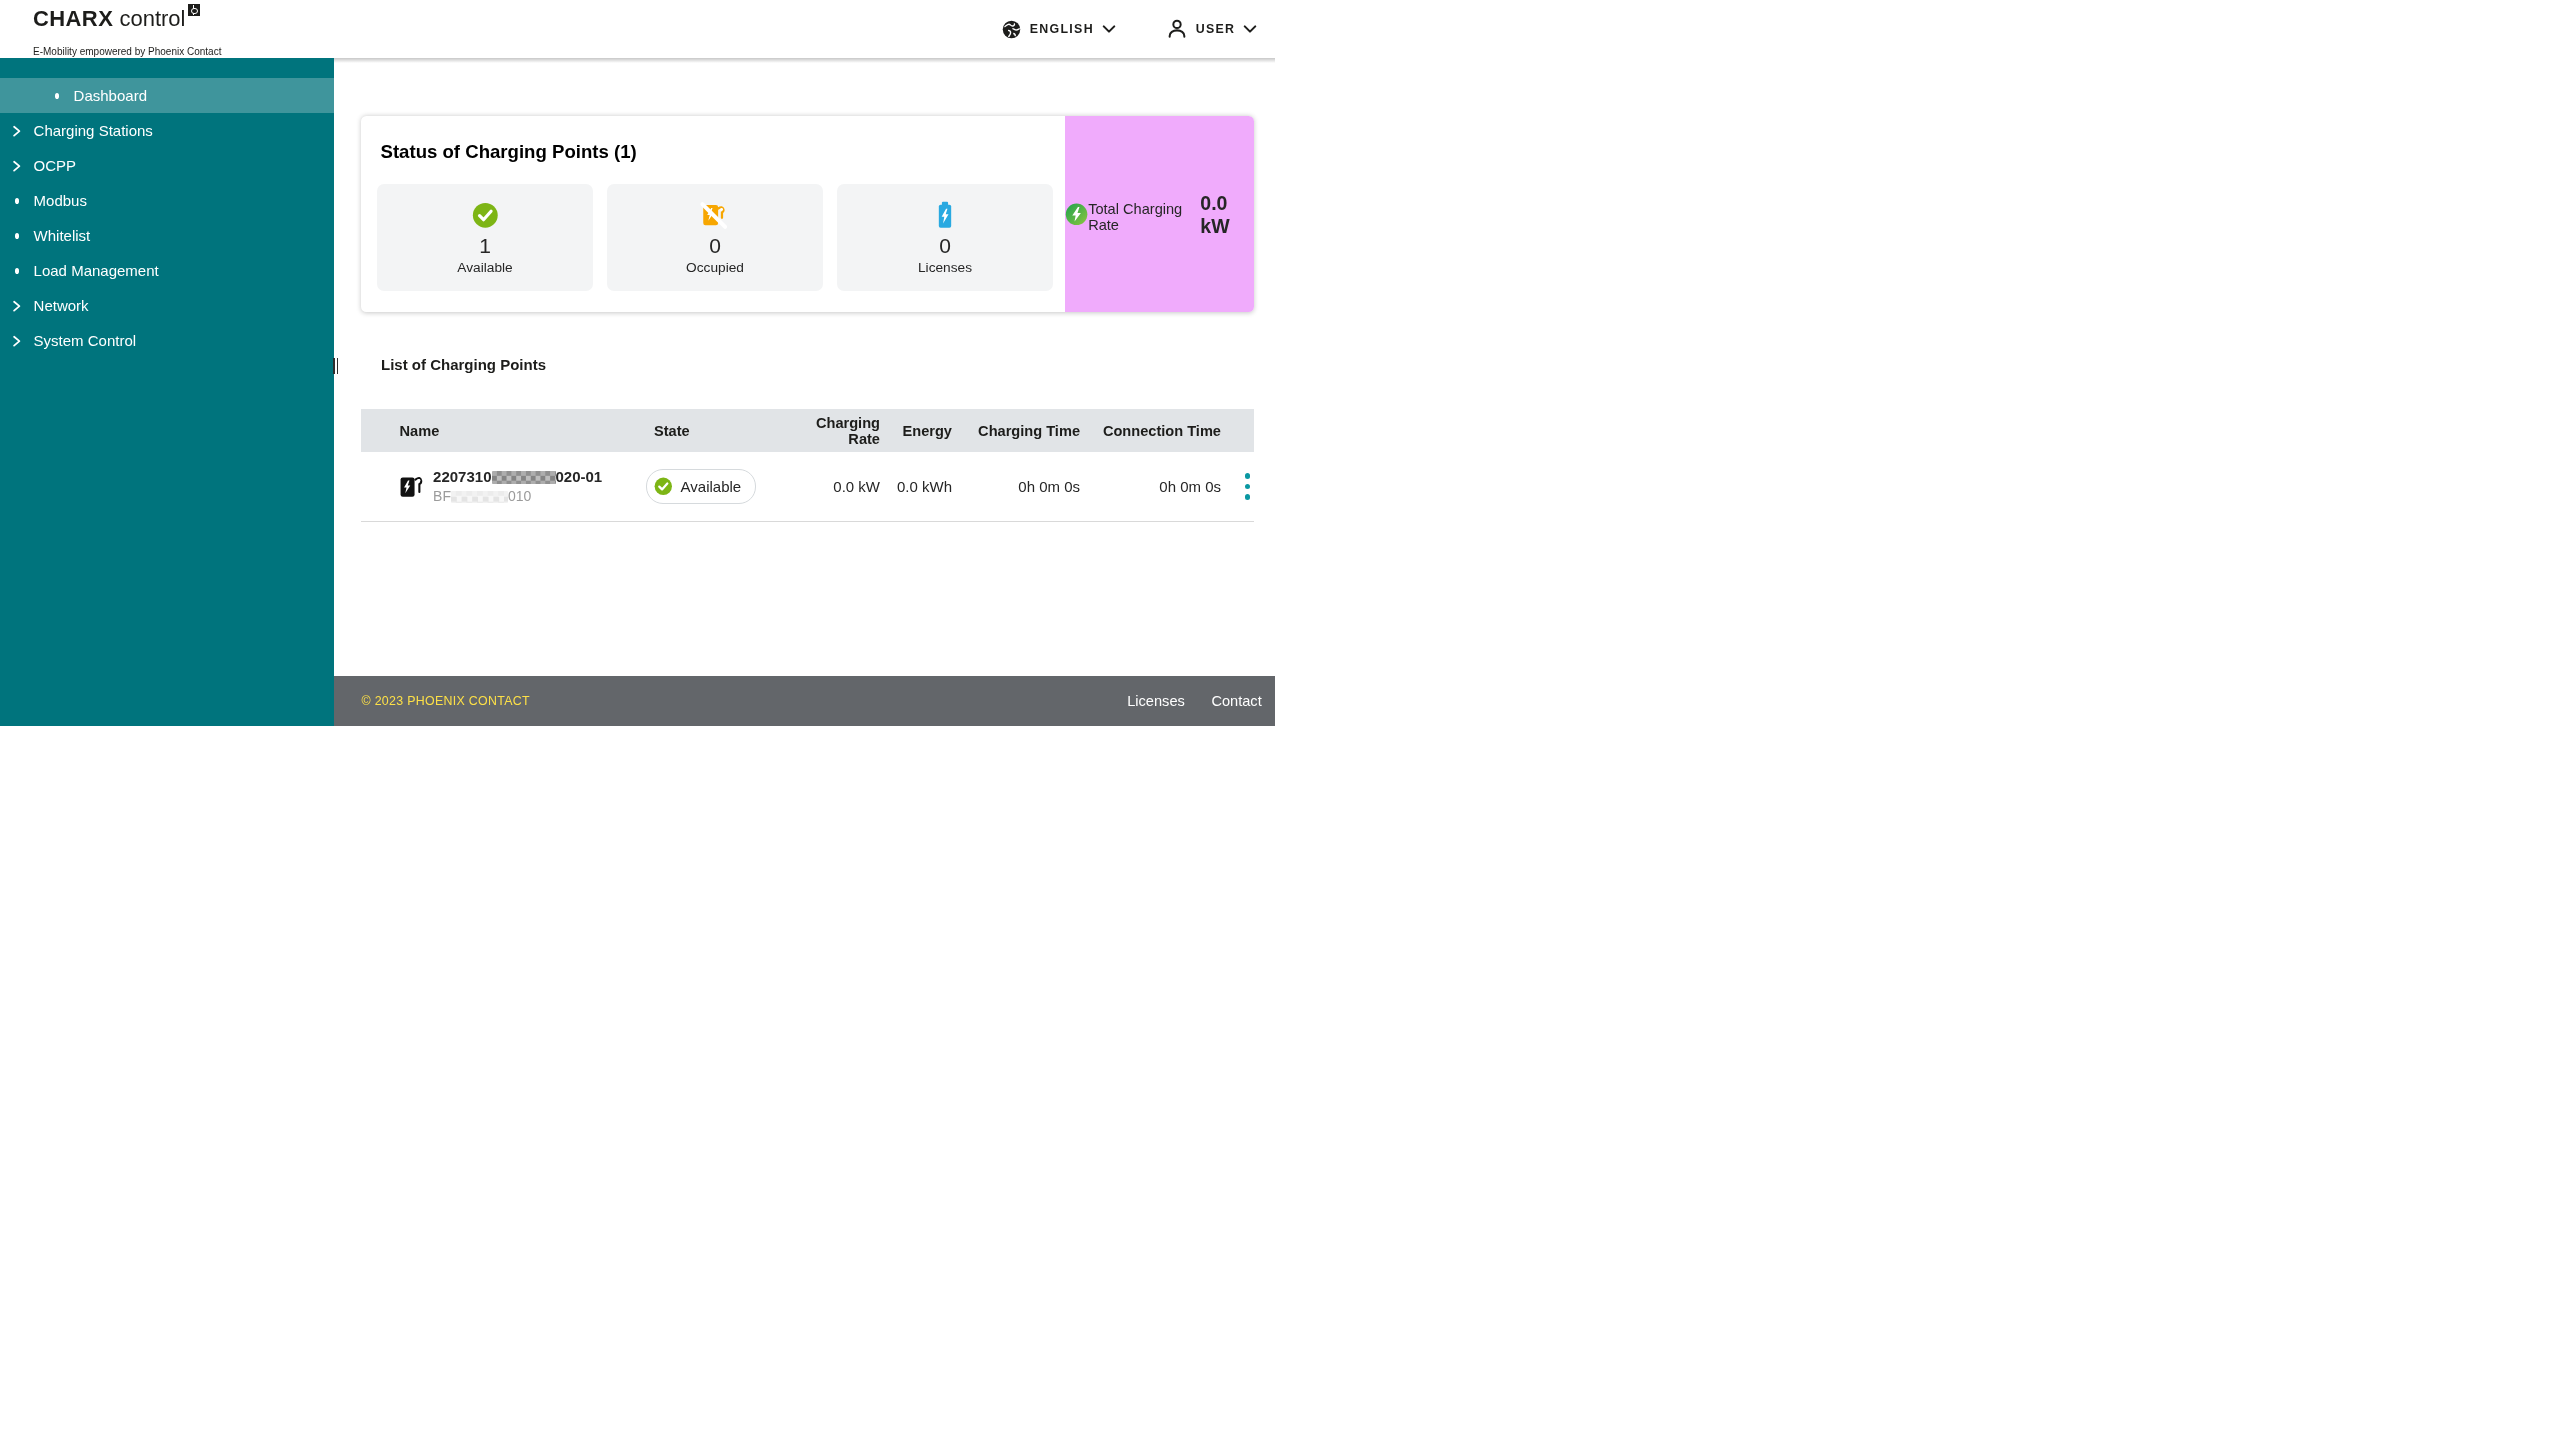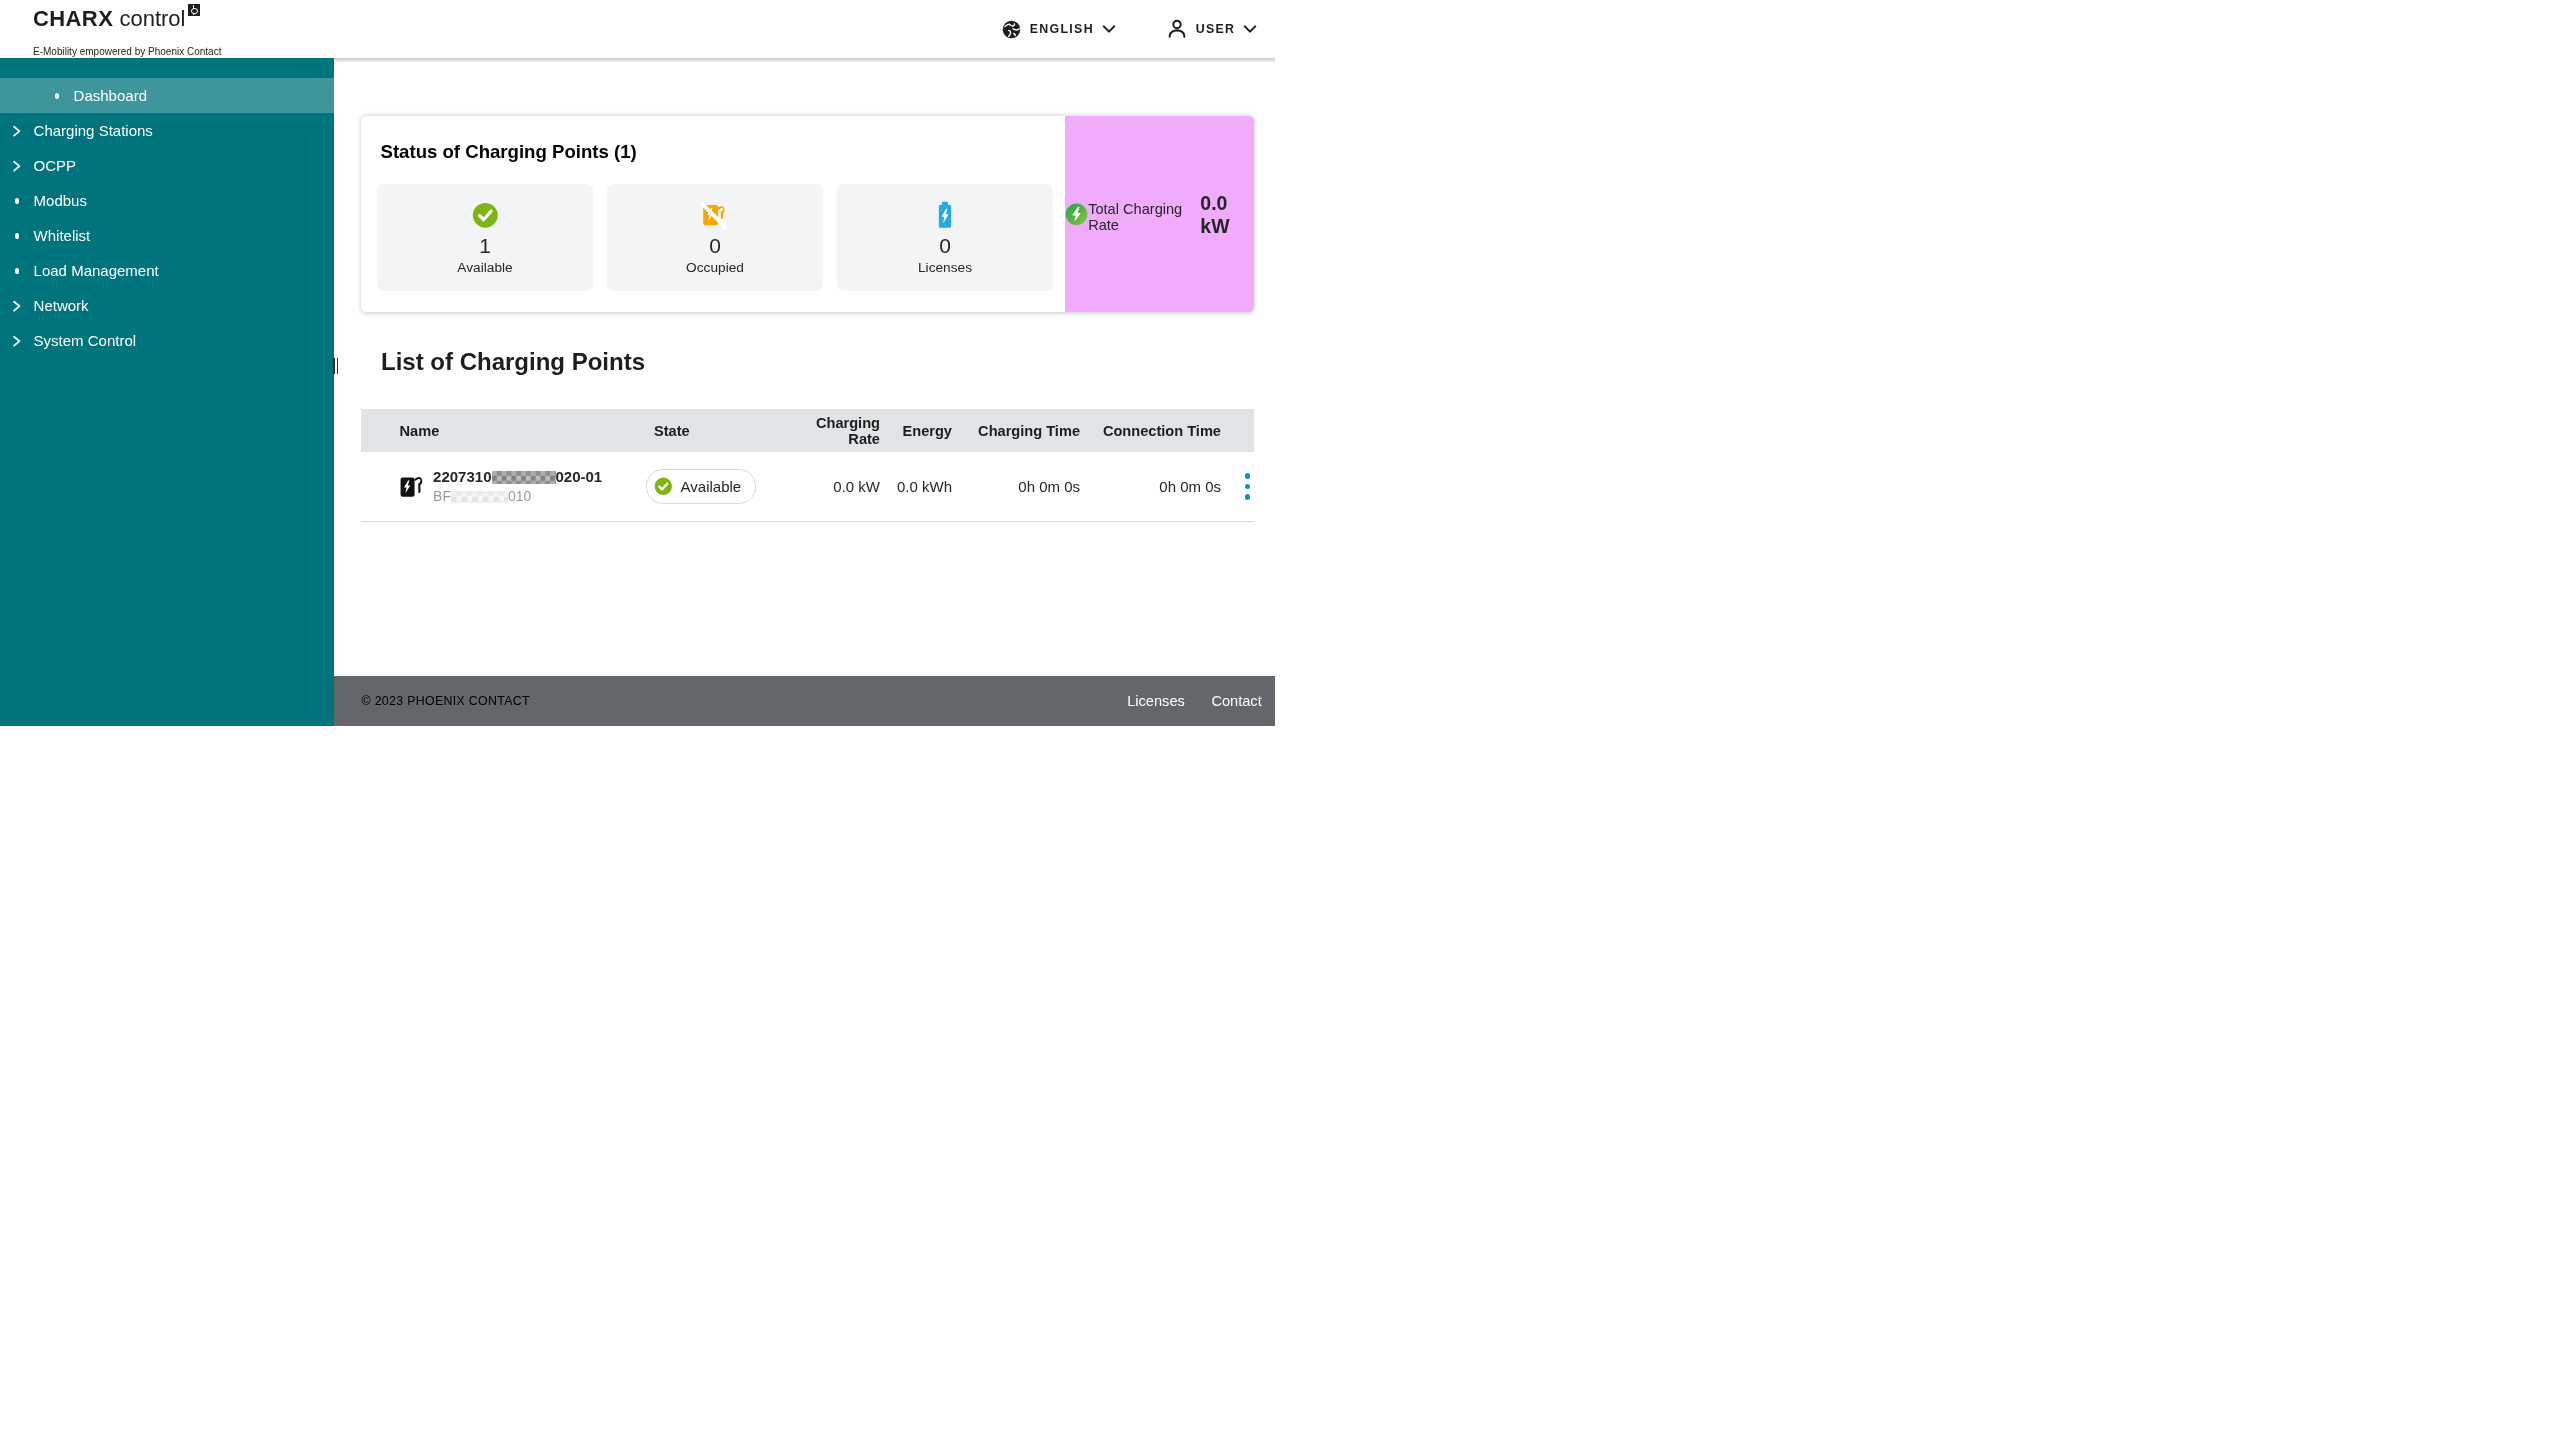--- a/index.html
+++ b/index.html
@@ -46,21 +46,21 @@
   .tile .t-icon{height:30px;display:flex;align-items:center;justify-content:center;}
   .tile .t-value{font-size:21px;color:#262626;margin-top:3.5px;line-height:23px;}
   .tile .t-label{font-size:13.7px;color:#262626;margin-top:3.5px;}
   .tile1{left:16px;} .tile2{left:246px;} .tile3{left:476px;}
   .total-panel{position:absolute;right:0;top:0;width:189px;height:196px;background:#f0abfc;
     border-radius:0 5.3px 5.3px 0;display:flex;flex-direction:row;align-items:center;justify-content:center;}
   .total-label{font-size:14.6px;color:#262626;margin-top:5.3px;}
   .total-value{font-size:19.5px;font-weight:700;color:#262626;margin-top:2.7px;}
 
   
-  .list-title{position:absolute;left:381px;top:348px;font-size:24px;font-weight:700;color:#1d1d1b;}
+  .list-title{position:absolute;left:381px;top:356px;font-size:15px;font-weight:700;color:#1d1d1b;}
   .table{position:absolute;left:361px;top:409px;width:893px;}
   .t-grid{display:grid;grid-template-columns:266px 151px 83px 72px 128px 141px 53px;align-items:center;padding-left:19px;}
   .thead{height:43px;background:#E1E4E7;font-weight:700;font-size:14.6px;color:#1d1d1b;}
   .thead .c-name{padding-left:19.5px;}
   .thead .c-state{padding-left:8px;}
   .num{text-align:right;}
   .trow{height:69px;background:#ffffff;border-bottom:0.9px solid #d9d9d9;font-size:15px;color:#262626;}
   .name-cell{display:flex;align-items:center;padding-left:19.5px;}
   .name-text{margin-left:10.6px;}
   .name-l1{font-weight:700;font-size:15px;color:#262626;line-height:19.5px;white-space:nowrap;}
@@ -72,21 +72,21 @@
   .redact.light{height:11.5px;background:conic-gradient(#ececec 25%, #f7f7f7 0 50%, #e4e4e4 0 75%, #f2f2f2 0);background-size:10.6px 10.6px;width:57px;}
   .pill{display:inline-flex;align-items:center;height:33px;border:0.9px solid #d6dadd;border-radius:17px;
     background:#fff;padding:0 14px 0 7px;gap:8px;cursor:pointer;}
   .pill-text{font-size:15px;color:#262626;}
   .kebab{display:flex;flex-direction:column;align-items:center;gap:4.9px;cursor:pointer;width:100%;}
   .kebab i{width:5.8px;height:5.8px;border-radius:50%;background:#0A98A2;}
 
   
   .footer{position:absolute;left:334px;right:0;bottom:0;height:50px;background:#63666A;
     display:flex;align-items:center;z-index:10;}
-  .f-copy{margin-left:27.5px;font-size:12.4px;color:#000000;letter-spacing:0.3px;}
+  .f-copy{margin-left:27.5px;font-size:12.4px;color:#fde047;letter-spacing:0.3px;}
   .f-links{margin-left:auto;margin-right:13.3px;display:flex;gap:26.6px;}
   .f-link{font-size:14.6px;color:#ffffff;cursor:pointer;}
 </style>
 </head>
 <body>
 
 <div id="app">
 
   <div class="header">
     <div class="logo-wrap">

